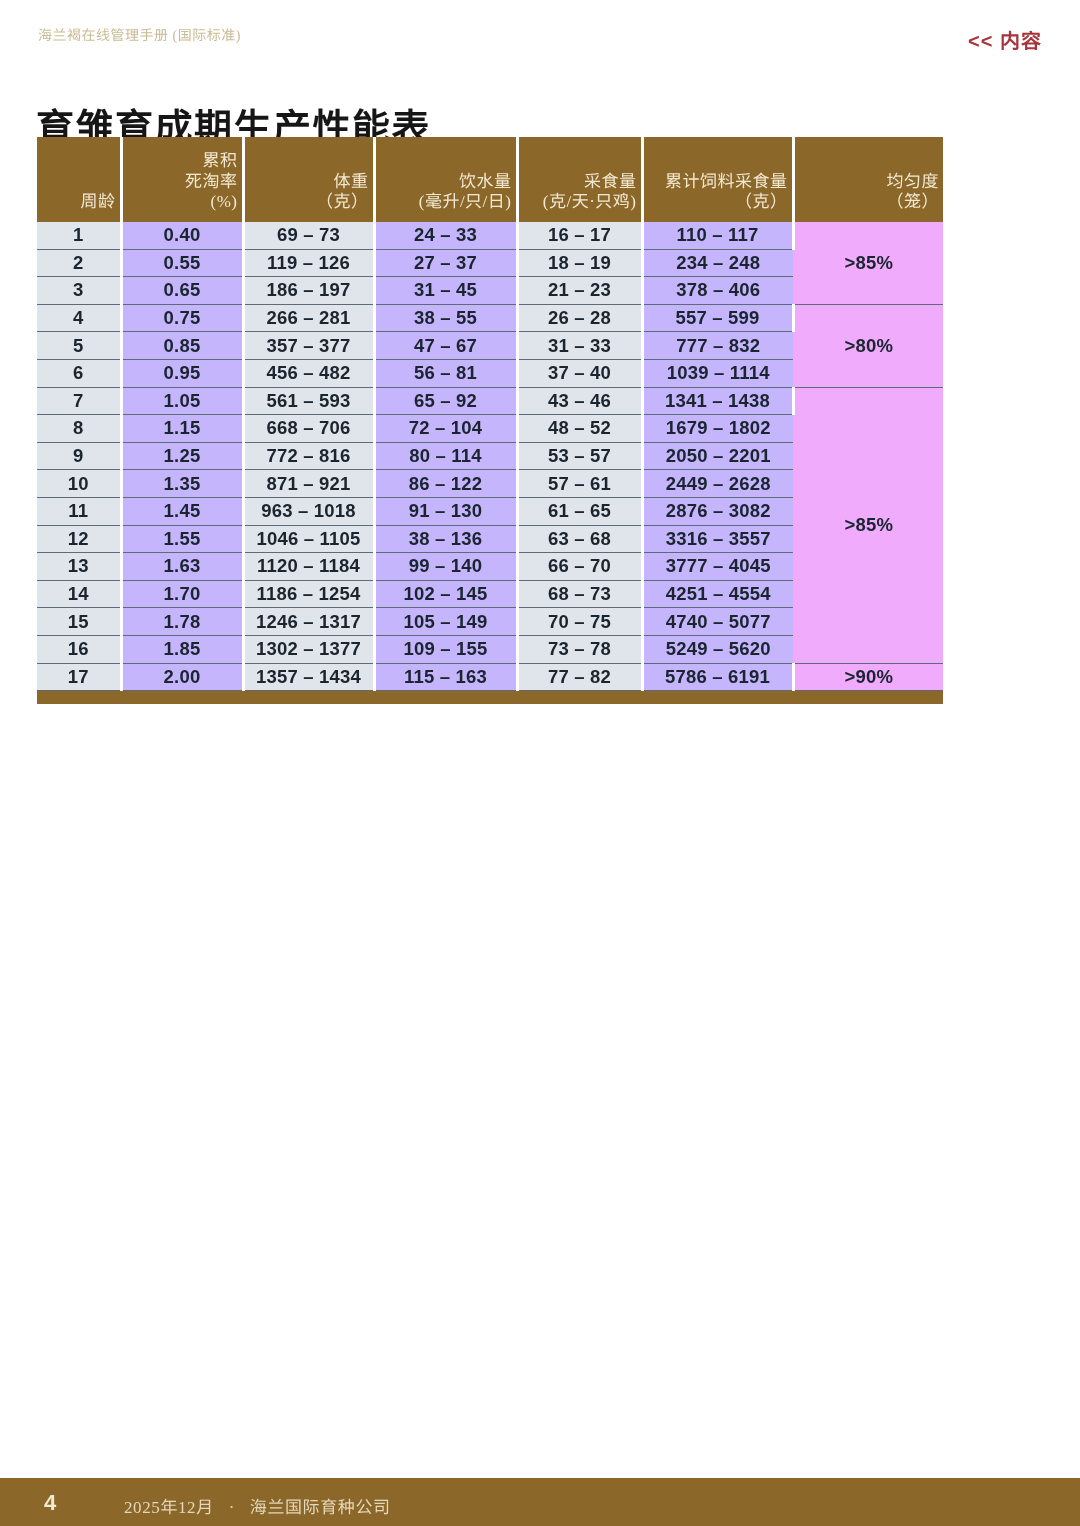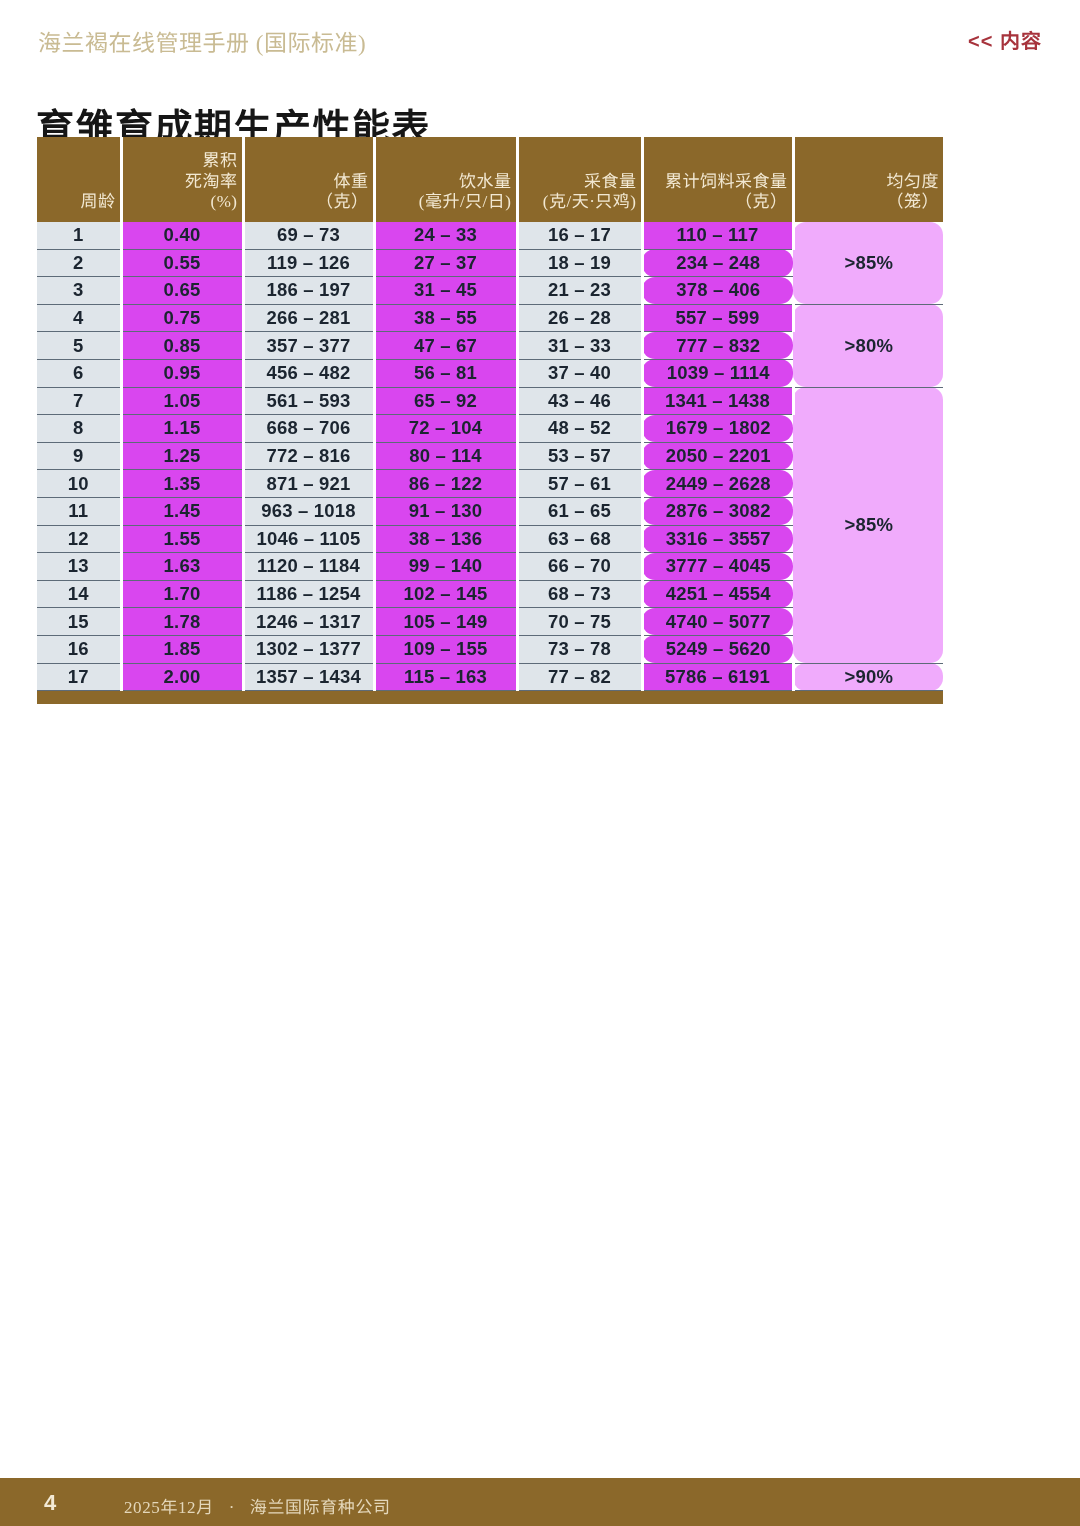--- a/index.html
+++ b/index.html
@@ -22,21 +22,21 @@
     position: absolute;
     left: 0;
     top: 0;
     width: 1080px;
     height: 66px;
   }
   .manual-title {
     position: absolute;
     left: 38px;
     top: 24px;
-    font-size: 23px;
+    font-size: 14px;
     letter-spacing: 0.5px;
     color: #c9bb93;
     white-space: nowrap;
     font-family: "Liberation Serif", "DejaVu Serif", serif;
     text-align: center;
   }
   .contents-link {
     position: absolute;
     right: 38px;
     top: 25px;
@@ -104,25 +104,25 @@
     color: #1b2530;
     text-align: center;
     height: 26.6px;
     padding: 0;
     font-weight: 600;
     border-bottom: 1px solid #5d6b78;
     border-right: 3px solid #ffffff;
     white-space: nowrap;
     letter-spacing: 0.2px;
   }
-  table.perf tbody td:last-child { border-right: none; border-radius: 13px; }
+  table.perf tbody td:last-child { border-right: none; }
 
   
   .col-light { background: #dfe5ea; }
-  .col-dark  { background: #d946ef; }
+  .col-dark  { background: #c4b5fd; }
 
   td.unif-cell {
     background: #f0abfc;
     font-size: 19px;
     vertical-align: middle;
     border-bottom: 1px solid #3c4854;
   }
 
   tr.last-row td { border-bottom: none; }
 

